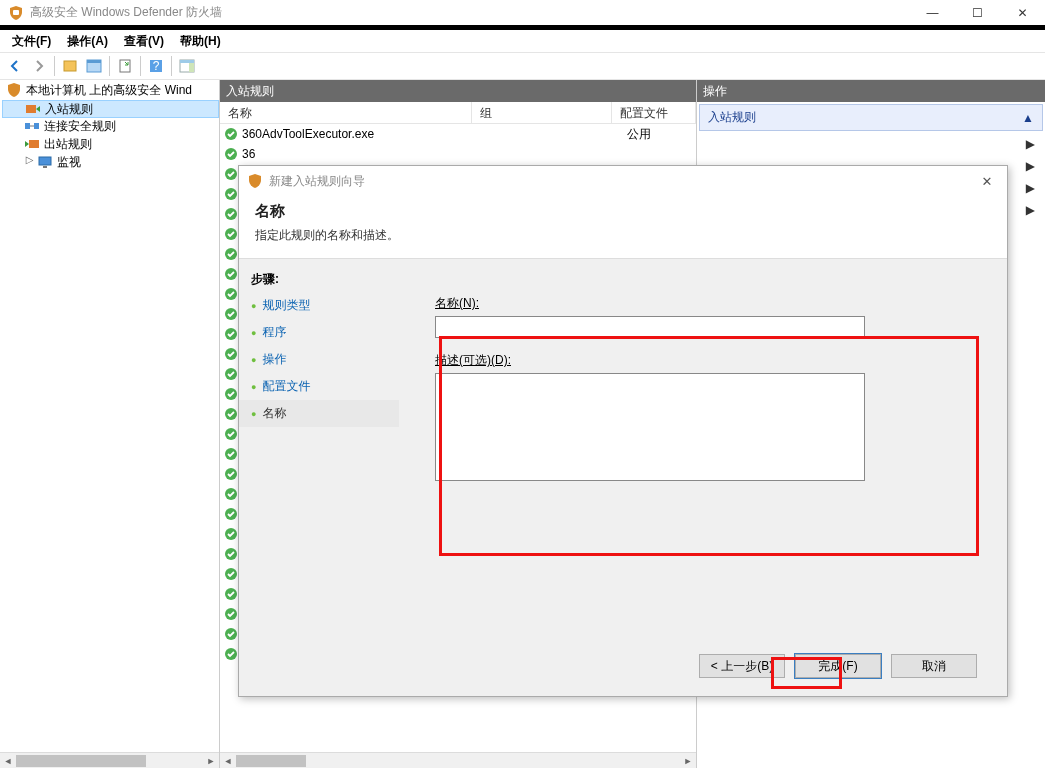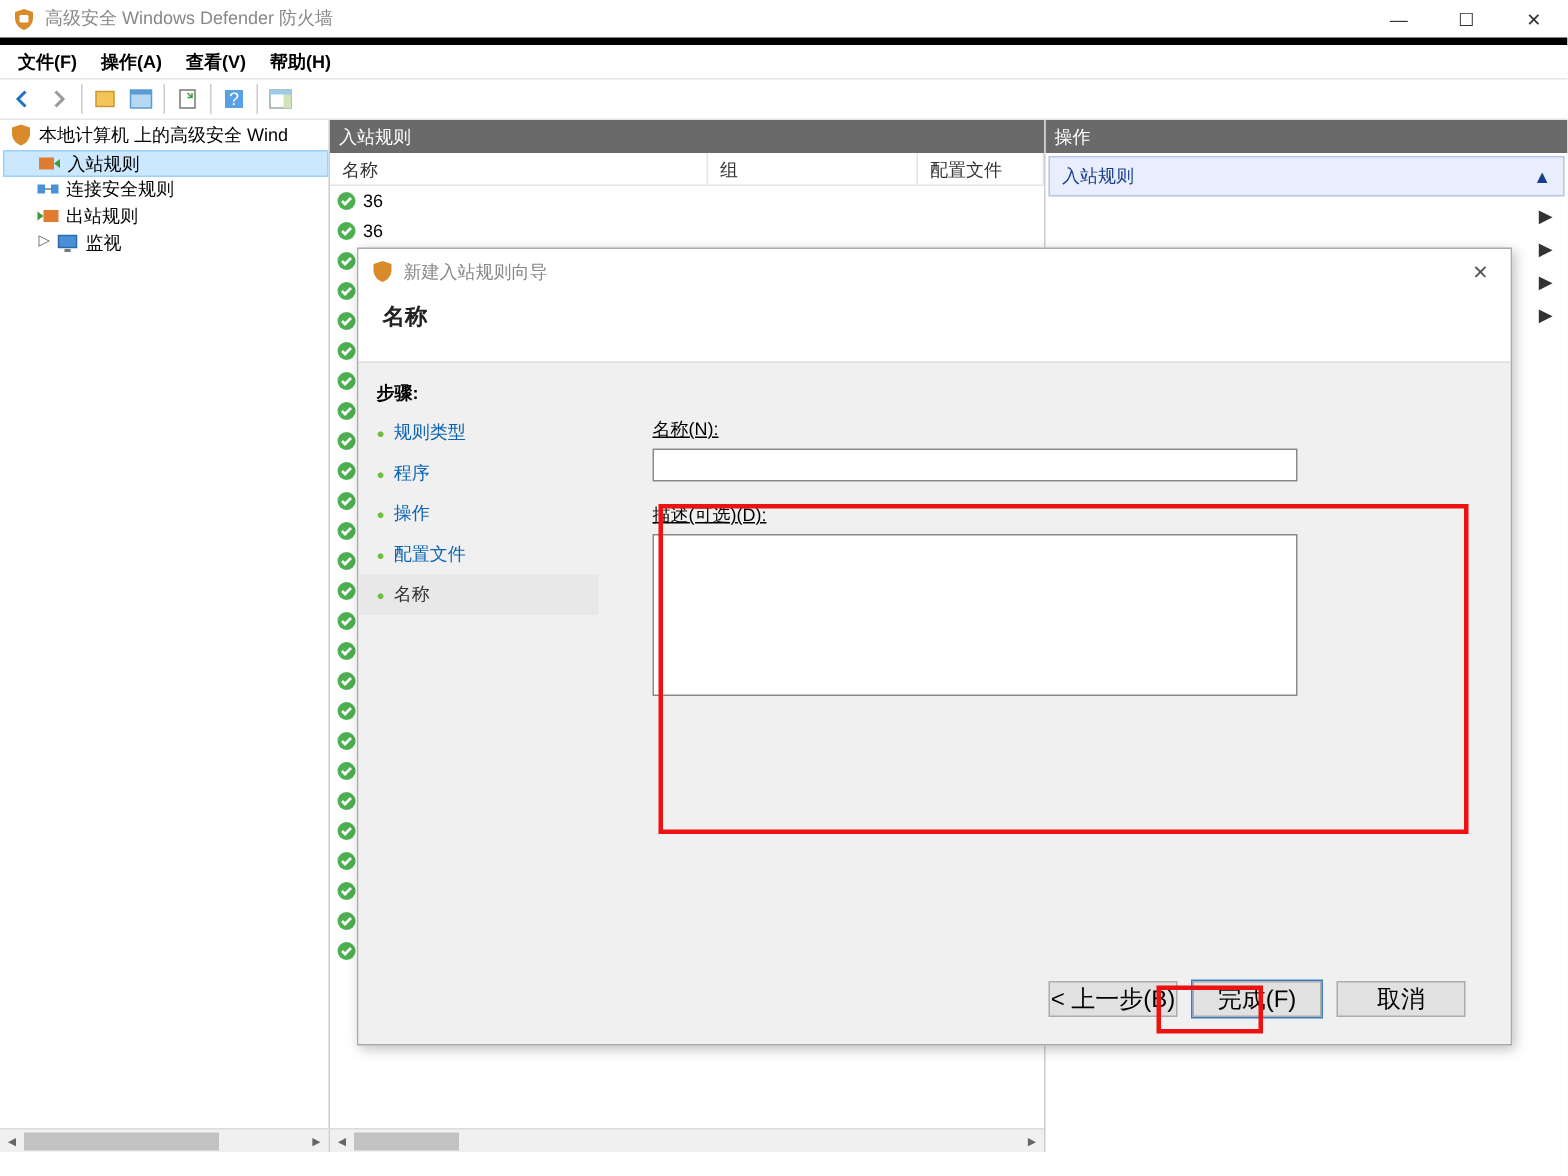--- a/index.html
+++ b/index.html
@@ -78,21 +78,21 @@
 
 .highlight-red { position: absolute; border: 3px solid #e11; pointer-events: none; }
 .hl1 { left: 200px; top: 170px; width: 540px; height: 220px; }
 .hl2 { left: 532px; top: 491px; width: 71px; height: 32px; }
 
 .field-label { margin-bottom: 4px; }
 .input-text { width: 430px; height: 22px; border: 1px solid #888; background: #fff; padding: 0 4px; }
 .textarea { width: 430px; height: 108px; border: 1px solid #888; background: #fff; padding: 2px 4px; resize: none; }
 
 .dlg-buttons { position: absolute; right: 30px; bottom: 18px; display: flex; gap: 10px; }
-.dlg-buttons button { width: 86px; height: 24px; background: #e1e1e1; border: 1px solid #adadad; cursor: default; font-size: 16px; }
+.dlg-buttons button { width: 86px; height: 24px; background: #e1e1e1; border: 1px solid #adadad; cursor: default; font-size: 12px; }
 .dlg-buttons .primary { outline: 1px solid #3a7ec1; }
 
 
 svg.ico-sm { width: 16px; height: 16px; }
 </style>
 </head>
 <body>
 
 <div class="titlebar">
   <svg class="app-icon" viewBox="0 0 16 16">
@@ -215,20 +215,29 @@
       <div style="flex:0 0 252px">名称</div>
       <div style="flex:0 0 140px">组</div>
       <div style="flex:1">配置文件</div>
     </div>
     <div class="list-body" id="list-body">
         <div class="list-row">
           <svg class="check" viewBox="0 0 14 14">
             <circle cx="7" cy="7" r="6" fill="#4caf50"></circle>
             <path d="M4 7l2 2 4-4" stroke="#fff" stroke-width="1.8" fill="none"></path>
           </svg>
+          <span class="c-name">360AdvToolExecutor.exe</span>
+          <span class="c-group"></span>
+          <span class="c-profile">公用</span>
+        </div>
+        <div class="list-row">
+          <svg class="check" viewBox="0 0 14 14">
+            <circle cx="7" cy="7" r="6" fill="#4caf50"></circle>
+            <path d="M4 7l2 2 4-4" stroke="#fff" stroke-width="1.8" fill="none"></path>
+          </svg>
           <span class="c-name">36</span>
           <span class="c-group"></span>
           <span class="c-profile"></span>
         </div>
         <div class="list-row">
           <svg class="check" viewBox="0 0 14 14">
             <circle cx="7" cy="7" r="6" fill="#4caf50"></circle>
             <path d="M4 7l2 2 4-4" stroke="#fff" stroke-width="1.8" fill="none"></path>
           </svg>
           <span class="c-name">36</span>
@@ -475,20 +484,21 @@
 <div class="dialog">
   <div class="dlg-title">
     <svg class="ico-sm" viewBox="0 0 16 16">
         <path fill="#d98b2b" d="M8 1l6 2v4c0 4-3 7-6 8-3-1-6-4-6-8V3z"></path>
       </svg>
     <span class="t">新建入站规则向导</span>
     <span class="close">✕</span>
   </div>
   <div class="dlg-head">
     <h1>名称</h1>
+    <p>指定此规则的名称和描述。</p>
   </div>
   <div class="dlg-body">
     <div class="dlg-steps">
       <div class="lbl">步骤:</div>
       <div class="step">
           <span class="bullet">●</span>
           <span>规则类型</span>
         </div>
       <div class="step">
           <span class="bullet">●</span>

